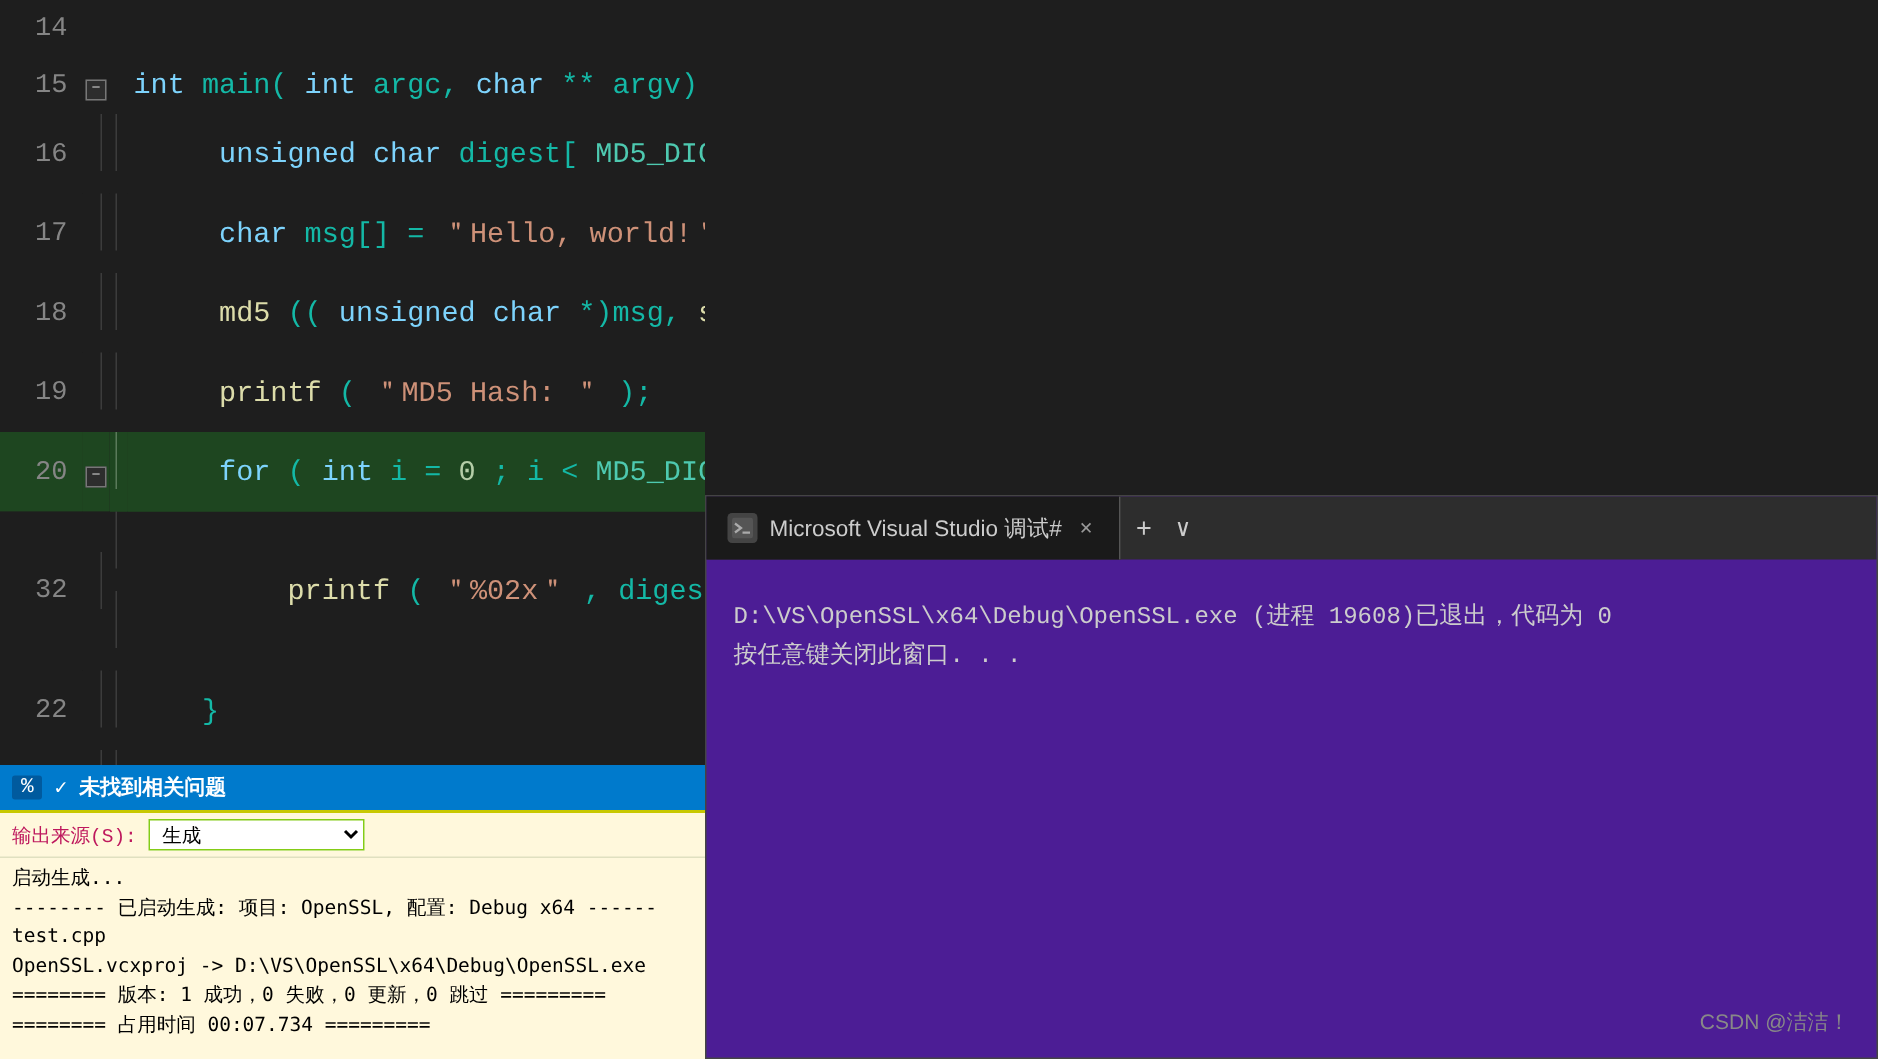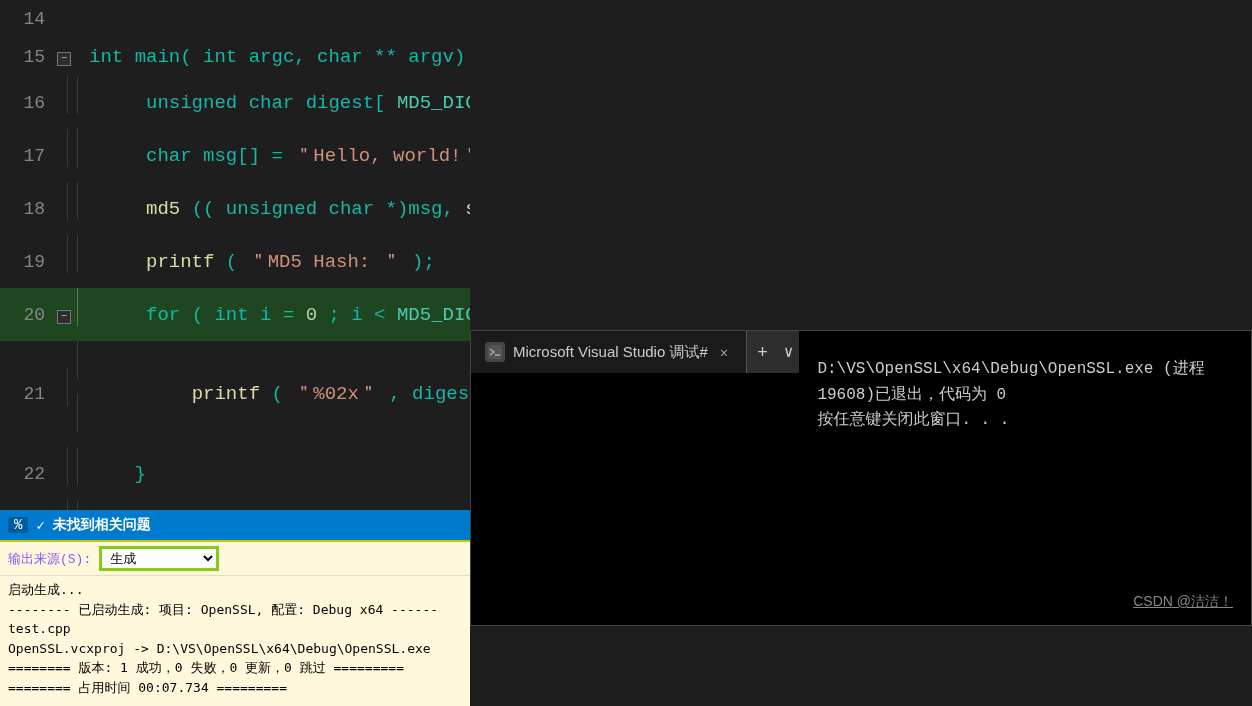--- a/index.html
+++ b/index.html
@@ -82,21 +82,21 @@
 
     .code-col {
       padding-left: 4px;
       font-size: 19px;
       vertical-align: middle;
       white-space: nowrap;
       color: #d4d4d4;
     }
 
     
-    .kw { color: #14b8a6; } 
+    .kw { color: #7dd3fc; } 
     .kw3 { color: #4ec9b0; } 
     .str { color: #ce9178; } 
     .num { color: #b5cea8; }
     .fn { color: #dcdcaa; }
     .plain { color: #14b8a6; }
     .green-bg { background: #1e4620; margin-top: 11px; }
 
     
     .status-bar {
       position: absolute;
@@ -144,51 +144,51 @@
 
     .output-source-row {
       display: flex;
       align-items: center;
       padding: 4px 8px;
       border-bottom: 1px solid #e0e0c0;
     }
 
     .output-source-label {
       font-size: 13px;
-      color: #8b5cf6;
+      color: #be185d;
       margin-right: 8px;
     }
 
     .output-source-select {
       font-size: 13px;
       background: #fff;
-      border: 3px solid #84cc16;
+      border: 1px solid #84cc16;
       padding: 1px 4px;
-      width: 120px;
+      width: 144px;
     }
 
     .output-content {
       padding: 4px 8px;
       font-size: 13px;
       color: #000;
       line-height: 1.5;
       font-family: 'Consolas', monospace;
     }
 
     
     .terminal-overlay {
       position: absolute;
       top: 330px;
       left: 470px;
       width: 782px;
-      height: 296px;
-      background: #000000;
+      height: 376px;
+      background: #4c1d95;
       border: 1px solid #444;
       display: flex;
-      flex-direction: row;
+      flex-direction: column;
     }
 
     .terminal-tab-bar {
       height: 42px;
       background: #2d2d2d;
       display: flex;
       align-items: center;
       padding: 0 0;
       flex-shrink: 0;
     }
@@ -265,21 +265,20 @@
       color: #cccccc;
     }
 
     .terminal-watermark {
       position: absolute;
       bottom: 14px;
       right: 18px;
       color: #888;
       font-size: 14px;
       font-family: 'Segoe UI', sans-serif;
-      text-decoration: underline;
     }
   </style>
 </head>
 <body>
 
 <div class="editor-area">
   <table class="code-table">
 
     <tbody>
         <tr class="code-row">
@@ -394,21 +393,21 @@
         <span class="kw">int</span>
         <span class="plain"> i = </span>
         <span class="num">0</span>
         <span class="plain">; i &lt; </span>
         <span class="kw3">MD5_DIGEST_LENGTH</span>
         
       </td>
     </tr>
 
     <tr class="code-row">
-      <td class="line-num">21</td>
+      <td class="line-num">32</td>
       <td class="fold-col">
         <span style="display:inline-block;width:1px;height:38px;background:#3c3c3c;margin-left:6px;"></span>
       </td>
       <td class="indent-col">
         <span class="indent-line"></span>
         <span class="indent-line" style="margin-left:4px;"></span>
       </td>
       <td class="code-col">
         <span class="plain">&nbsp;&nbsp;&nbsp;&nbsp;&nbsp;&nbsp;&nbsp;&nbsp;</span>
         <span class="fn">printf</span>

